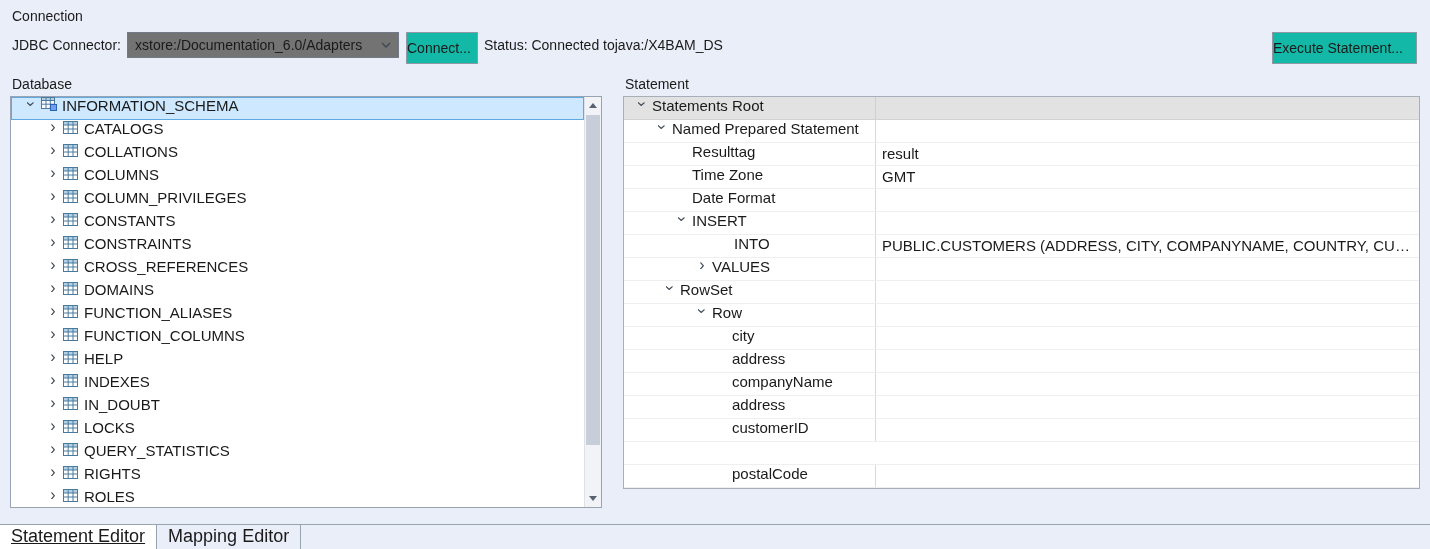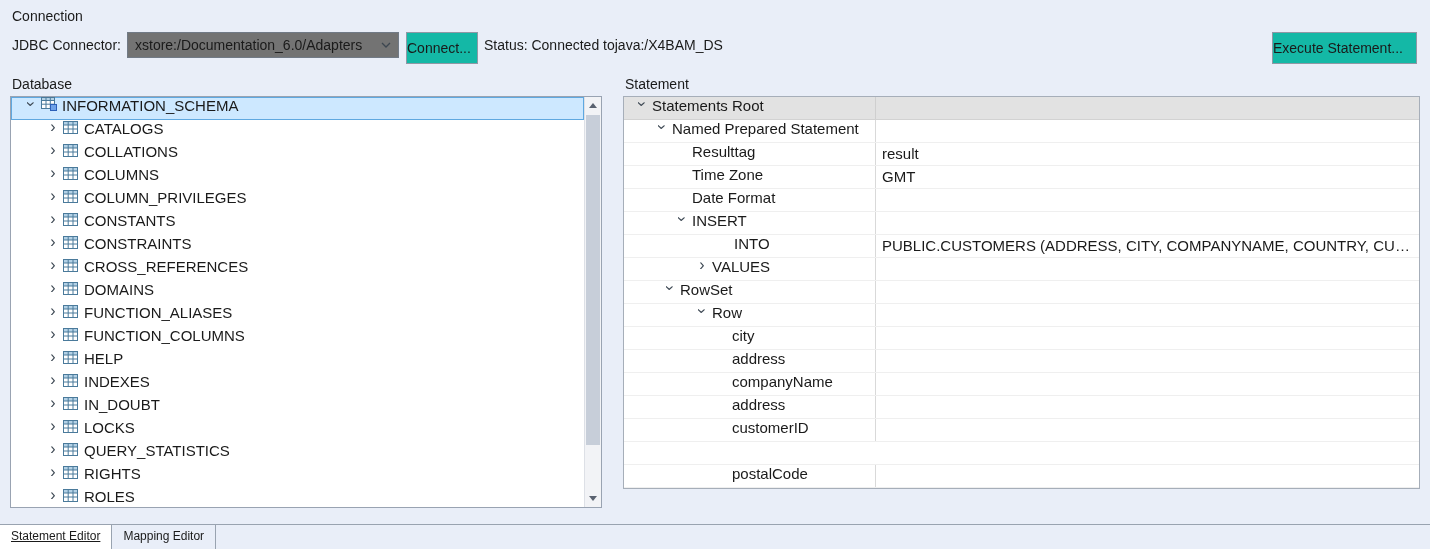--- a/index.html
+++ b/index.html
@@ -52,21 +52,21 @@
   .srow{height:23px;display:flex;border-bottom:1px solid #efefef;font-size:15px;cursor:default}
   .srow.hdr{background:#e2e2e2;border-bottom:1px solid #d2d2d2}
   .scell-l{width:252px;min-width:252px;display:flex;align-items:flex-start;border-right:1px solid #d9d9d9;
     overflow:hidden;white-space:nowrap}
   .srow.hdr .scell-l{border-right:1px solid #cfcfcf}
   .scell-r{flex:1;line-height:22px;padding-left:6px;overflow:hidden;white-space:nowrap;text-overflow:ellipsis}
   .slabel{margin-left:2px}
 
   
   #tabbar{position:absolute;left:0;top:524px;width:100%;height:25px;border-top:1px solid #99a3b0;display:flex}
-  .tab{padding:0 11px;line-height:23px;font-size:12px;border-right:1px solid #99a3b0;white-space:nowrap}
+  .tab{padding:0 11px;line-height:23px;font-size:18px;border-right:1px solid #99a3b0;white-space:nowrap}
   .tab.active{background:#fff;text-decoration:underline}
 </style>
 </head>
 <body>
 
 <div class="seclabel" id="lbl-connection">Connection</div>
 
 <span id="jdbc-label">JDBC Connector:</span>
 
 <div class="combo">

